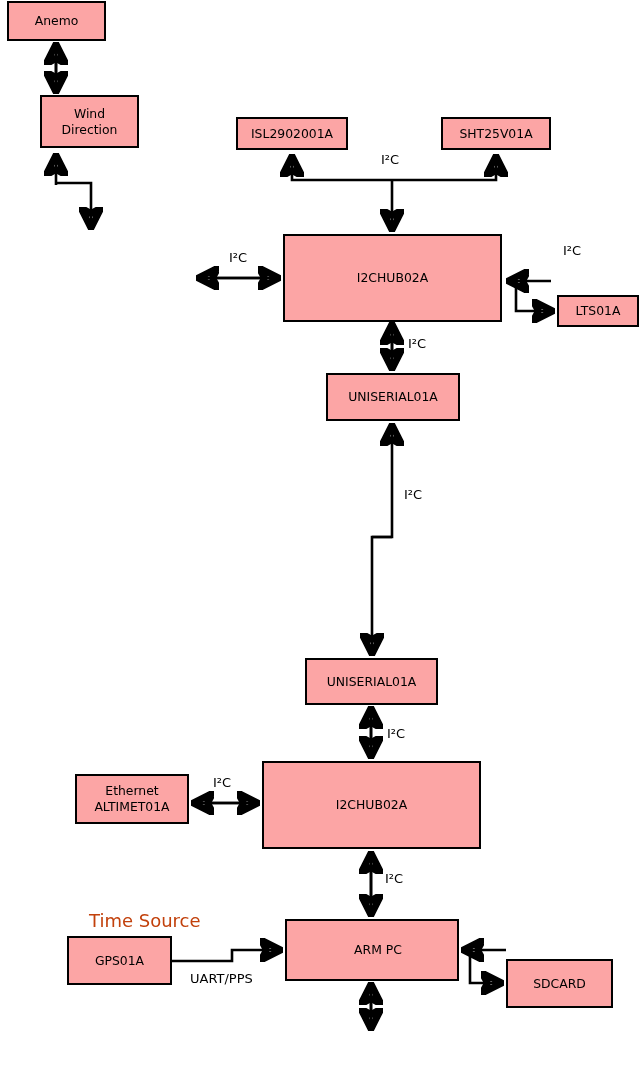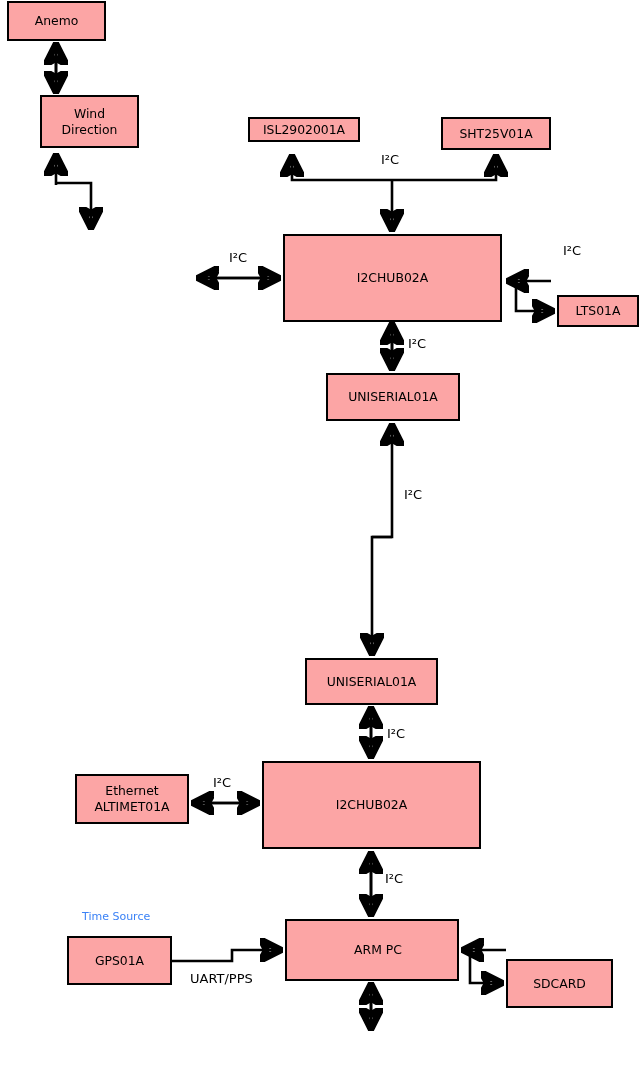--- a/index.html
+++ b/index.html
@@ -27,24 +27,25 @@
   }
   .edgelabel{
     position:absolute;
     font-size:13px;
     color:#000000;
     z-index:6;
     white-space:nowrap;
   }
   .freelabel{
     position:absolute;
-    font-size:11px;
-    color:#3b82f6;
+    font-size:18px;
+    color:#c2410c;
     z-index:6;
     white-space:nowrap;
+    margin-left:7px;
   }
   svg.wires{
     position:absolute;
     left:0;top:0;
     width:640px;height:1089px;
     z-index:2;
     pointer-events:none;
   }
   svg.wires path, svg.wires line{
     stroke:#000000;
@@ -103,21 +104,21 @@
     <line x1="371" y1="986" x2="371" y2="1027" marker-end="url(#ah)"></line>
     <line x1="371" y1="1027" x2="371" y2="986" marker-end="url(#ah)"></line>
   </svg>
 
   <div class="box" style="left:7px;top:1px;width:99px;height:40px;">Anemo</div>
 
   <div class="box" style="left:7px;top:95px;width:99px;height:53px;margin-left:33px;">Wind
 Direction</div>
 
 
-  <div class="box" style="left:236px;top:117px;width:112px;height:25px;margin-left:12px;">ISL2902001A</div>
+  <div class="box" style="left:236px;top:117px;width:112px;height:33px;">ISL2902001A</div>
 
   <div class="box" style="left:441px;top:117px;width:110px;height:33px;">SHT25V01A</div>
 
   <div class="box" style="left:283px;top:234px;width:219px;height:88px;">I2CHUB02A</div>
 
   <div class="box" style="left:557px;top:295px;width:82px;height:32px;">LTS01A</div>
 
   <div class="box" style="left:326px;top:373px;width:134px;height:48px;">UNISERIAL01A</div>
 
   <div class="box" style="left:305px;top:658px;width:133px;height:47px;">UNISERIAL01A</div>

